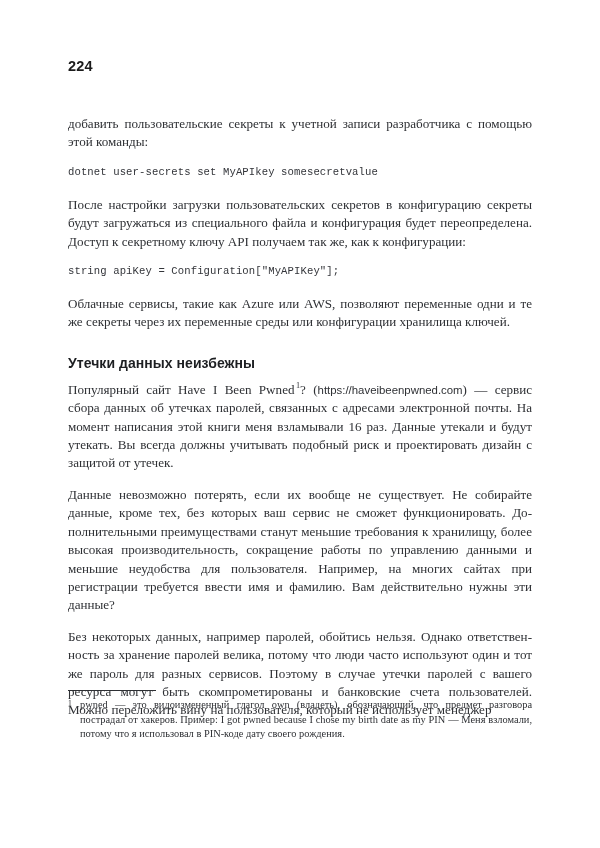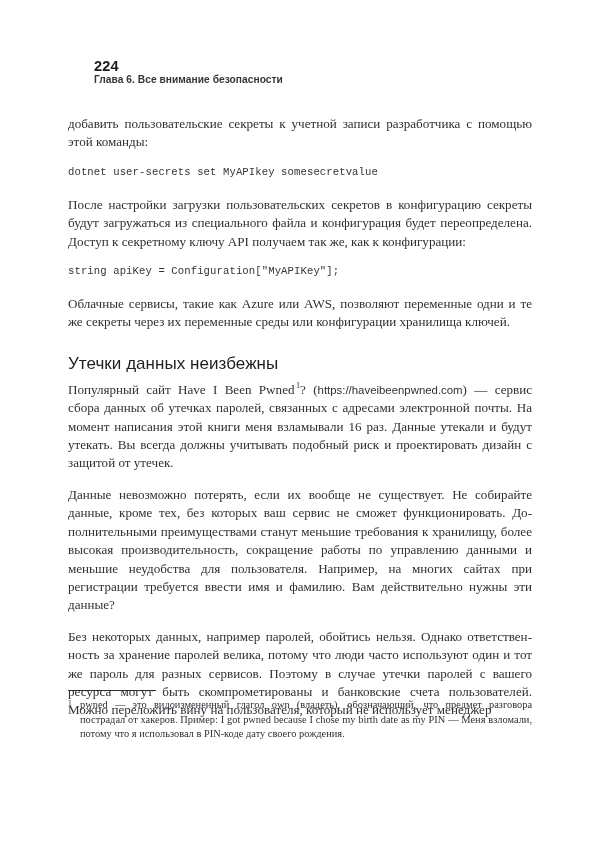--- a/index.html
+++ b/index.html
@@ -66,22 +66,22 @@
     font-size: 10.6px;
     line-height: 15px;
     color: #33353a;
     margin: 8px 0 16px 0;
     white-space: pre;
     letter-spacing: 0.1px;
   }
 
   h2.sub {
     font-family: "Liberation Sans", sans-serif;
-    font-weight: normal;
-    font-size: 17px;
+    font-weight: bold;
+    font-size: 14px;
     line-height: 17px;
     color: #1d1f22;
     margin: 23px 0 9px 0;
     letter-spacing: 0.05px;
   }
 
   .url {
     font-family: "Liberation Sans", sans-serif;
     font-size: 11.4px;
     color: #2e3034;
@@ -125,21 +125,20 @@
     color: #2e3034;
   }
 </style>
 </head>
 <body>
 
 <div class="page">
 
   <div class="running-head">
     <span class="folio">224</span>
-    <span class="chapter-title">Глава 6. Все внимание безопасности</span>
   </div>
 
   <div class="textblock">
 
     <p class="body">добавить пользовательские секреты к учетной записи разработчика с помощью этой команды:</p>
 
     <pre class="code">dotnet user-secrets set MyAPIkey somesecretvalue</pre>
 
     <p class="body">После настройки загрузки пользовательских секретов в конфигурацию секреты будут загружаться из специального файла и конфигурация будет переопределена. Доступ к секретному ключу API получаем так же, как к конфигурации:</p>
 

